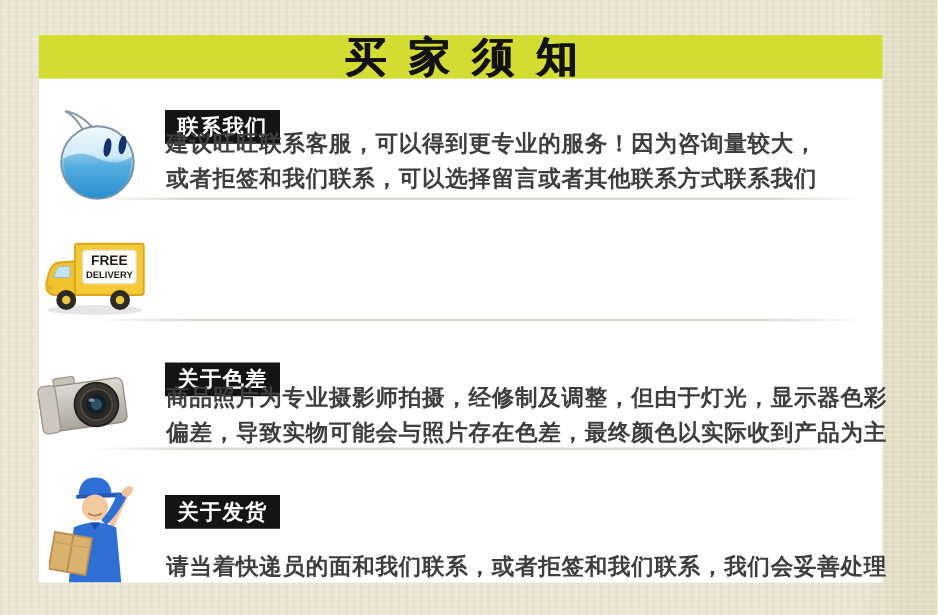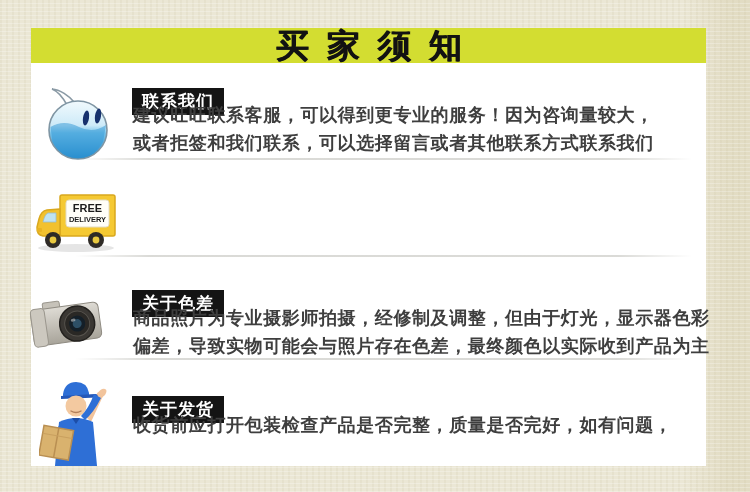--- a/index.html
+++ b/index.html
@@ -122,16 +122,16 @@
       <path d="M20,44 Q37,36 54,44 L58,88 L16,88 Z" fill="#2e6fd6"></path>
       <path d="M33,40 L37,46 L41,40 Z" fill="#1d4ea8"></path>
       <path d="M21,46 Q14,56 13,66 L22,70 Q24,58 28,52 Z" fill="#2e6fd6"></path>
       <g transform="rotate(10 18 66)">
         <rect x="2" y="50" width="30" height="30" fill="#d9b26e" stroke="#b98f52" stroke-width="1.5"></rect>
         <line x1="17" y1="50" x2="17" y2="80" stroke="#b98f52" stroke-width="1.5"></line>
         <line x1="2" y1="58" x2="32" y2="58" stroke="#c9a05f" stroke-width="1"></line>
       </g>
     </svg>
     <span class="badge" style="top:320px">关于发货</span>
-    <div class="bodyline" style="top:350px">收货前应打开包装检查产品是否完整，质量是否完好，如有问题，</div>
+    <div class="bodyline" style="top:378px">请当着快递员的面和我们联系，或者拒签和我们联系，我们会妥善处理</div>
 
   </div>
 </div>
 
 </body></html>

